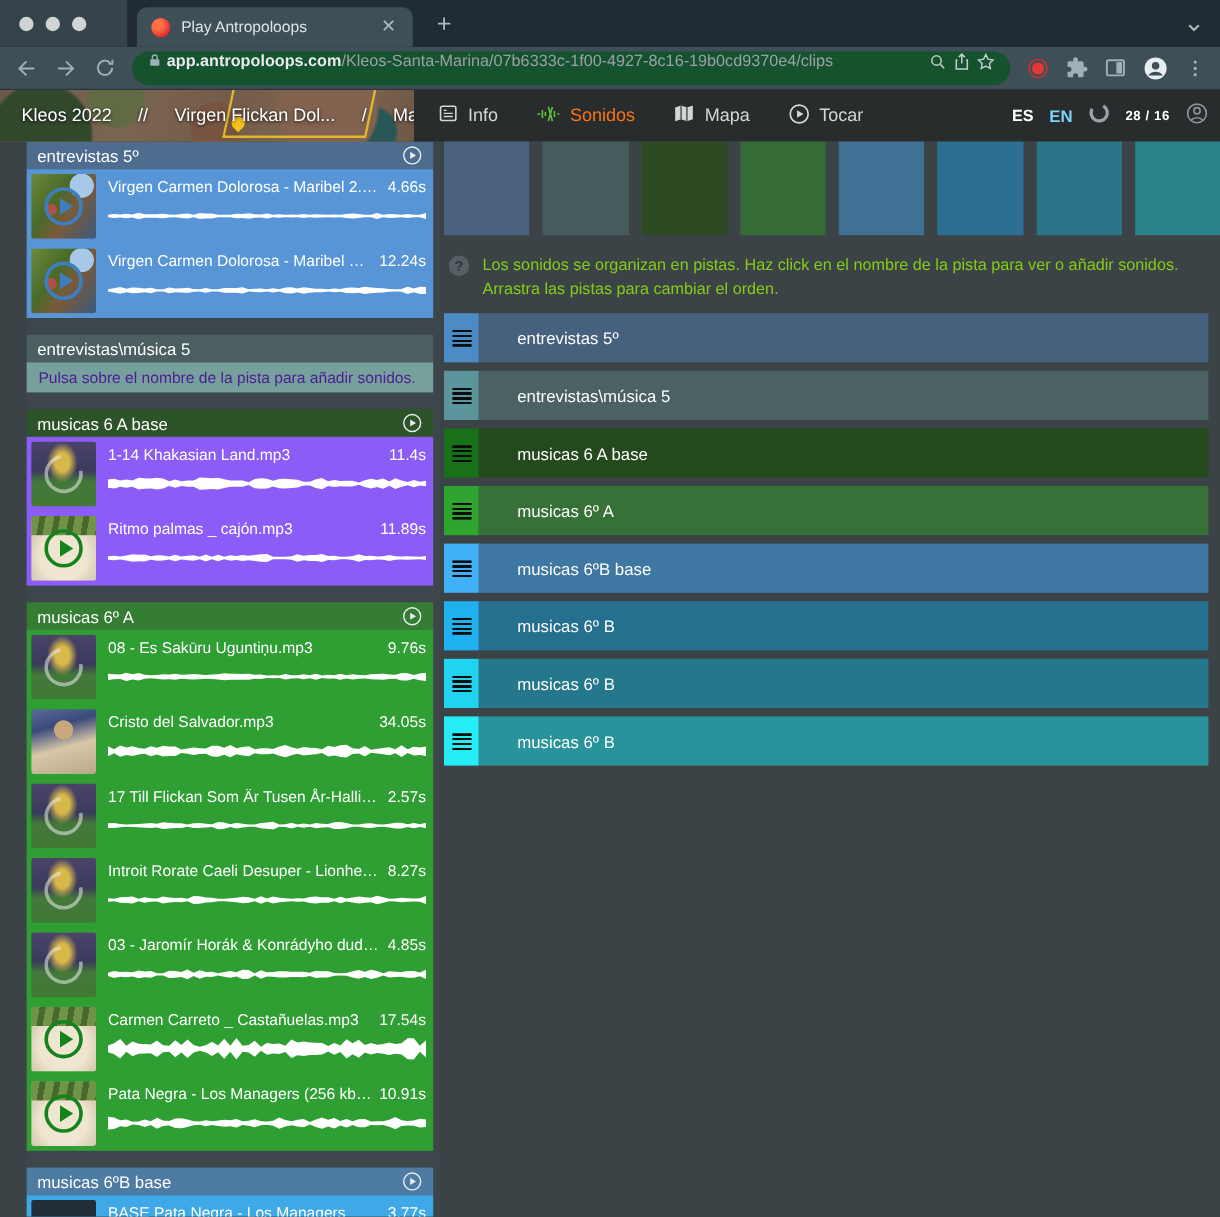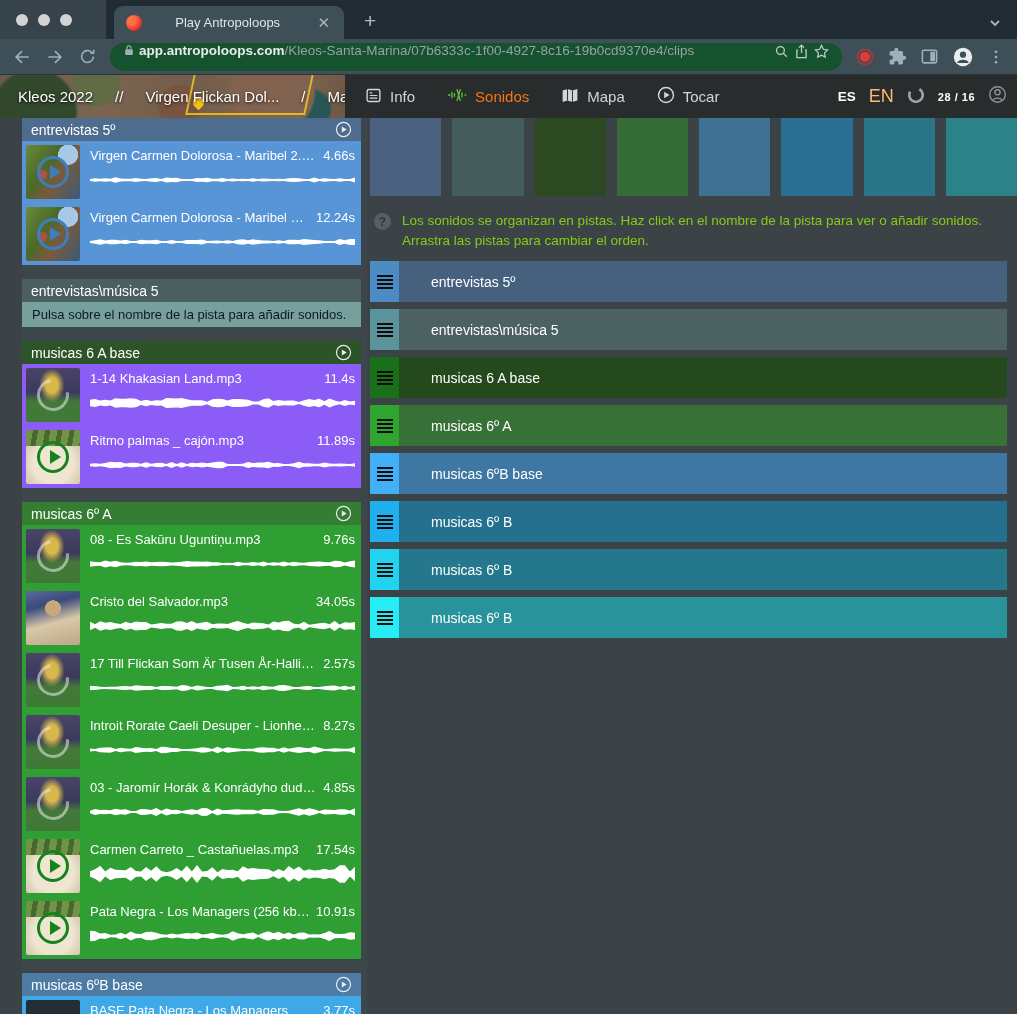--- a/index.html
+++ b/index.html
@@ -5,21 +5,21 @@
   * { box-sizing: border-box; }
   html,body { margin:0; padding:0; width:1017px; height:1014px; overflow:hidden;
     background:#3c4347; font-family:"Liberation Sans", sans-serif; }
 
   
   .tabstrip { height:39px; background:#202b33; display:flex; align-items:flex-end; position:relative; }
   .traffic-housing { height:39px; width:106px; background:#36434b; display:flex; align-items:center; gap:10px; padding-left:16px; }
   .traffic-dot { width:12px; height:12px; border-radius:50%; background:#d2d3d4; }
   .tab { height:33px; width:230px; background:#3e4f58; border-radius:9px 9px 0 0; display:flex; align-items:center; gap:9px; padding:0 10px 0 12px; margin-left:8px; }
   .favicon { width:16px; height:16px; border-radius:50%; background:radial-gradient(circle at 35% 35%, #ff7043 0 28%, #e53935 62%, #b71c1c 100%); flex:none; }
-  .tab-title { color:#e0e4e6; font-size:13px; flex:1; white-space:nowrap; overflow:hidden;text-align:center; }
+  .tab-title { color:#e0e4e6; font-size:13px; flex:1; white-space:nowrap; overflow:hidden; }
   .tab-close { color:#aeb9bd; font-size:15px; line-height:1; padding:2px 4px; }
   .newtab { color:#aeb9bd; font-size:21px; margin:0 0 6px 14px; padding:0 6px; }
   .tab-chevron { margin-left:auto; margin-right:14px; margin-bottom:8px; }
 
   .toolbar { height:36px; background:#3e4f58; display:flex; align-items:center; gap:13px; padding:0 12px; border-bottom:1px solid #2b353b; }
   .nav-icon { flex:none; display:flex; }
   .urlbar { flex:1; height:28px; background:#14532d; border-radius:14px; display:flex; align-items:flex-start; gap:3px; padding:0 12px; min-width:0; }
   .url-text { font-size:13.5px; white-space:nowrap; overflow:hidden; flex:1; }
   .url-domain { color:#e8eaed; font-weight:bold; }
   .url-path { color:#9aa0a6; }
@@ -38,31 +38,31 @@
       linear-gradient(100deg, #8a7258, #a08266 30%, #96765c 55%, #a8866a 80%, #8f7156);
   }
   .sat-line1 { position:absolute; left:190px; top:-6px; width:120px; height:46px; border:2px solid rgba(238,200,40,.85); transform:skewX(-12deg); }
   .sat-pin { position:absolute; left:193px; top:22px; width:11px; height:11px; background:#f2c21a; border-radius:50% 50% 50% 0; transform:rotate(-45deg); }
   .breadcrumb-text { position:absolute; left:18px; top:0; height:100%; display:flex; align-items:center; gap:22px; color:#fff; font-size:15px; text-shadow:0 1px 3px rgba(0,0,0,.85); white-space:nowrap; }
   .app-tabs { flex:1; display:flex; align-items:center; gap:32px; padding-left:20px; }
   .app-tab { display:flex; align-items:center; gap:8px; color:#d2d6d7; font-size:15px; }
   .app-tab.active { color:#f97316; }
   .header-right { margin-left:auto; display:flex; align-items:center; gap:13px; padding-right:10px; }
   .lang-es { color:#ffffff; font-size:13.5px; font-weight:bold; }
-  .lang-en { color:#fdba74; font-size:18px; font-weight:normal; }
+  .lang-en { color:#7dd3fc; font-size:14px; font-weight:bold; }
   .counter { color:#ffffff; font-size:11px; font-weight:bold; letter-spacing:.5px; }
 
   
   .app-body { display:flex; height:896px;padding-left:22px; }
   .sidebar { width:345px; flex:none; background:#3d474b; overflow:hidden; }
   .side-section { width:339px; margin-bottom:14px; }
   .side-head { height:23px; display:flex; align-items:center; padding:0 9px; }
   .side-title { color:#fff; font-size:14px; flex:1; white-space:nowrap; overflow:hidden; }
   .side-play { display:flex; }
-  .side-hint { height:25px; display:flex; align-items:center; padding:0 10px; color:#0f172a; font-size:13px; }
+  .side-hint { height:25px; display:flex; align-items:center; padding:0 10px; color:#4c1d95; font-size:13px; }
   .clip { display:flex; padding:4px 6px 4px 4px; }
   .thumb { width:54px; height:54px; flex:none; position:relative; border-radius:2px; overflow:hidden; }
   .clip-body { flex:1; min-width:0; margin-left:10px; display:flex; flex-direction:column; }
   .clip-top { display:flex; justify-content:space-between; gap:6px; color:#fff; font-size:13px; margin-top:3px; }
   .clip-name { white-space:nowrap; overflow:hidden; text-overflow:ellipsis; }
   .clip-duration { flex:none; }
   .wave { width:100%; height:20px; margin-top:7px; }
 
   .t-balcony { background:
       radial-gradient(circle at 78% 18%, #a8c8e8 0 16%, transparent 17%),

